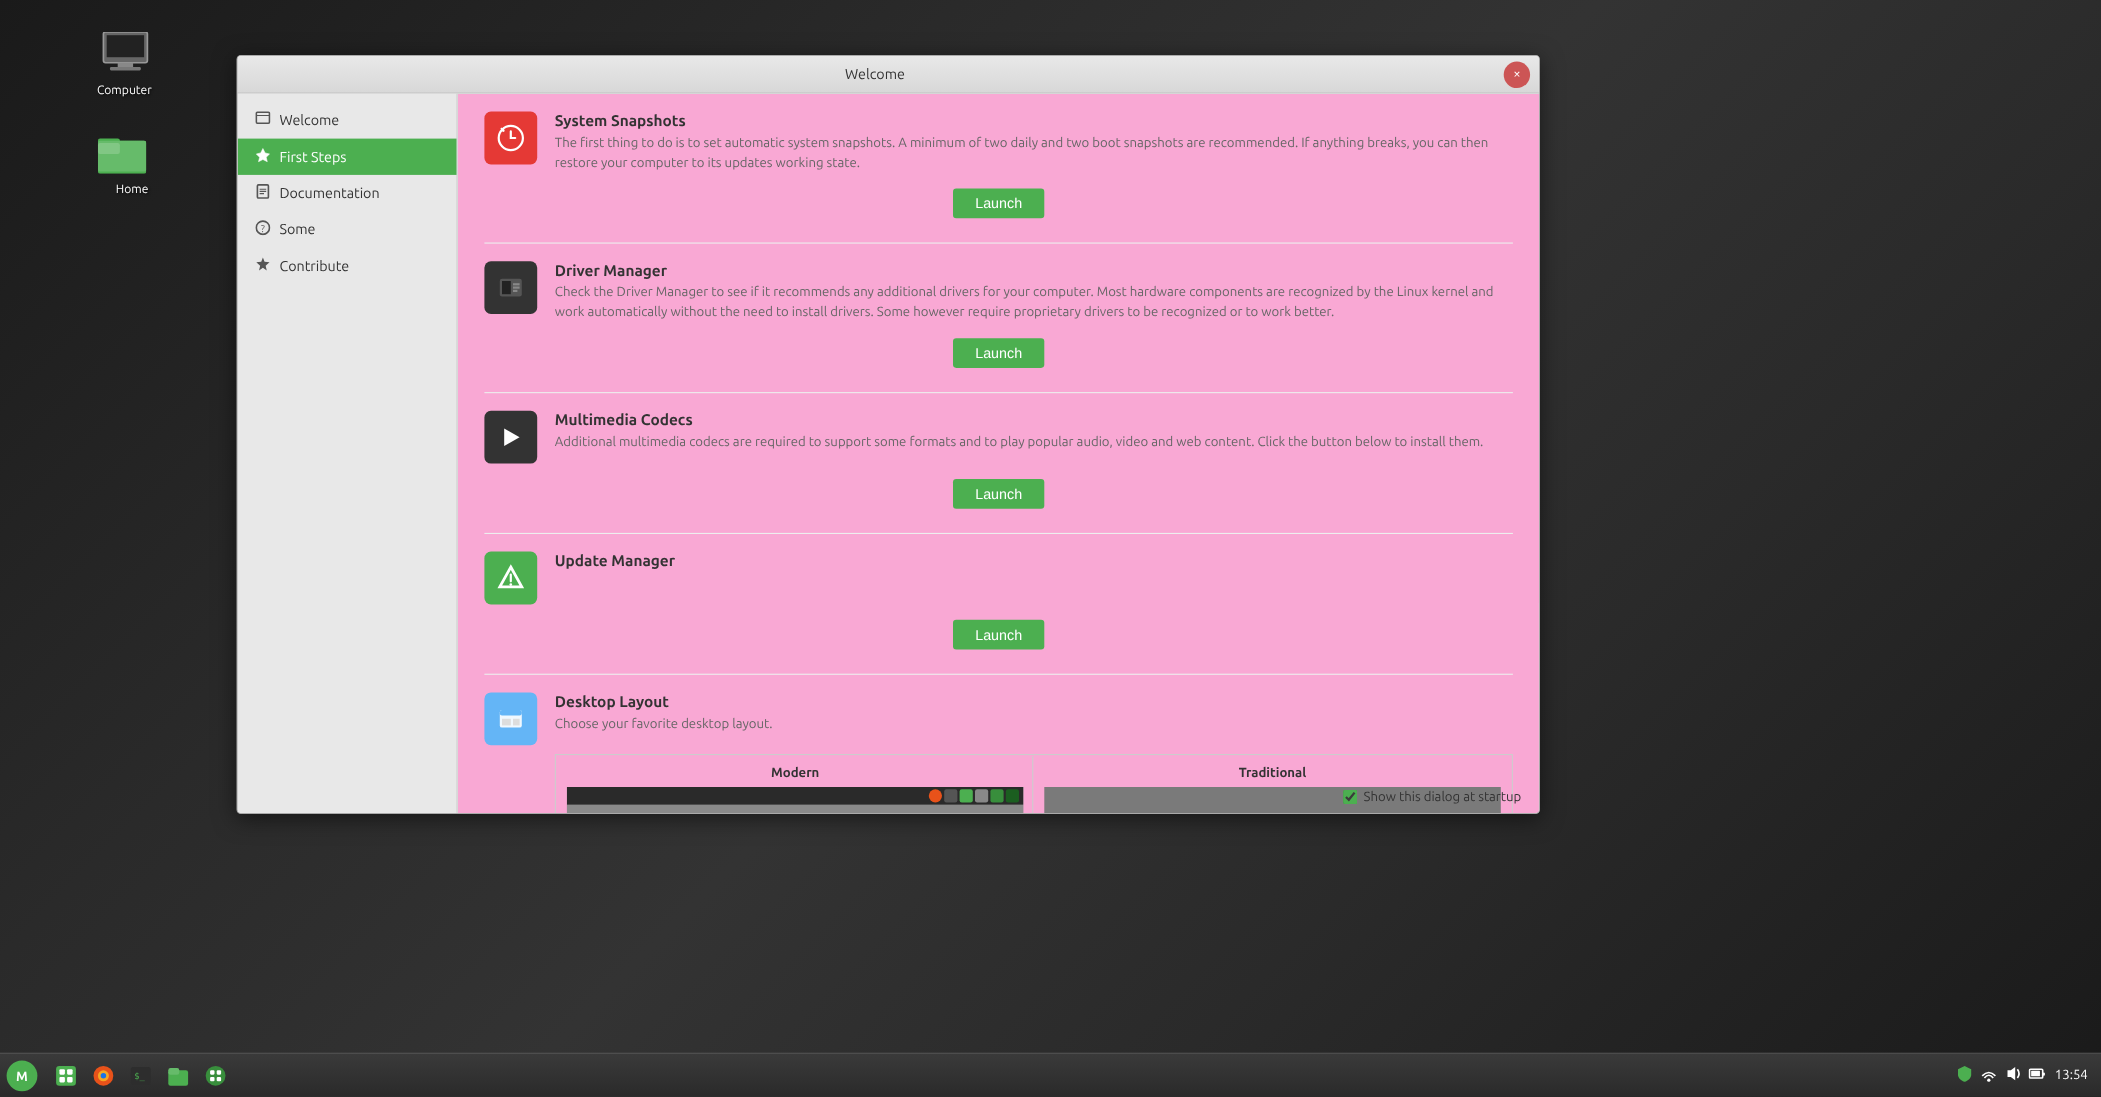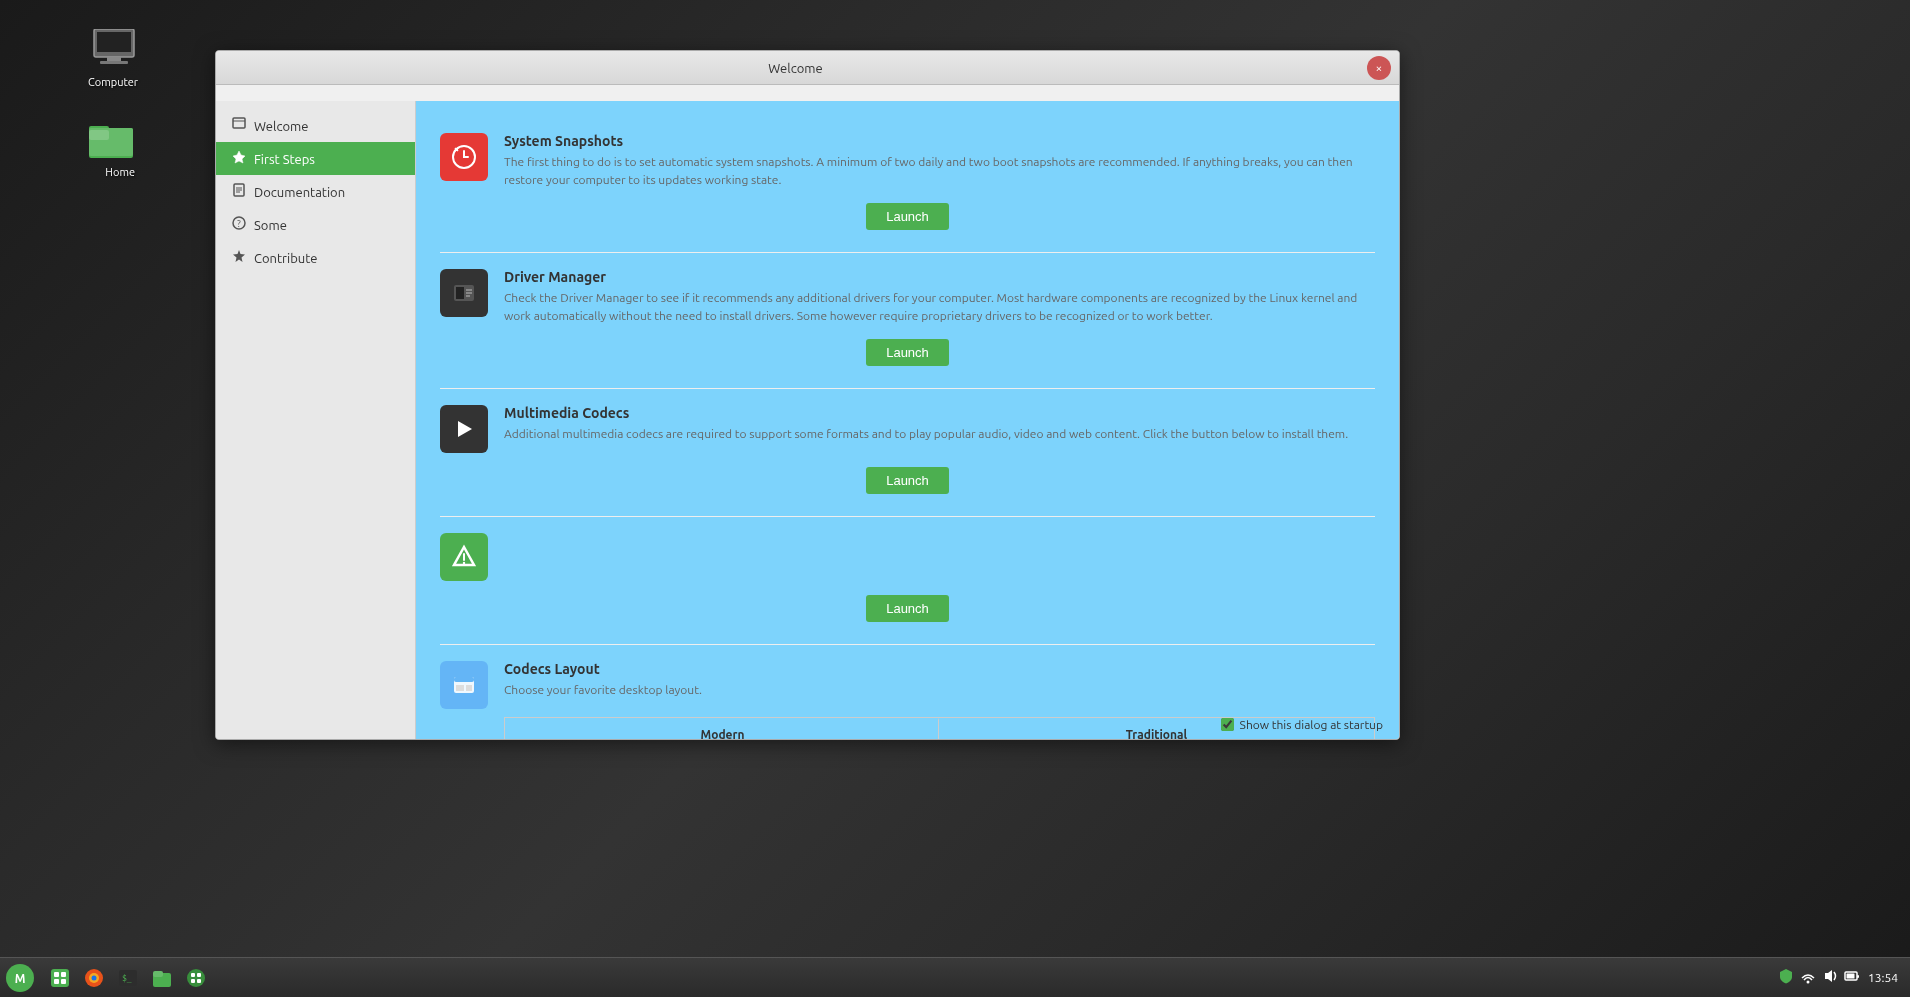--- a/index.html
+++ b/index.html
@@ -121,21 +121,20 @@
       left: 215px;
       width: 1185px;
       height: 690px;
       background: #f0f0f0;
       border: 1px solid #aaa;
       border-radius: 4px;
       box-shadow: 0 4px 20px rgba(0,0,0,0.5);
       display: flex;
       flex-direction: column;
       overflow: hidden;
-      gap: 16px;
     }
 
     
     .window-titlebar {
       height: 34px;
       background: linear-gradient(to bottom, #e8e8e8, #d8d8d8);
       display: flex;
       align-items: center;
       padding: 0 8px;
       border-bottom: 1px solid #bbb;
@@ -189,23 +188,23 @@
     .sidebar-item.active {
       background: #4caf50;
       color: white;
     }
     .sidebar-item.active .sidebar-icon { color: white; }
     .sidebar-icon { font-size: 14px; color: #555; }
 
     
     .main-content {
       flex: 1;
-      background: #7dd3fc;
+      background: #f9a8d4;
       overflow-y: auto;
-      padding: 32px 24px;
+      padding: 16px 24px;
     }
 
     
     .section-item {
       display: flex;
       flex-direction: column;
       margin-bottom: 16px;
       padding-bottom: 16px;
       border-bottom: 1px solid #eee;
     }
@@ -470,37 +469,38 @@
         <div class="section-item">
           <div class="section-header">
             <div class="section-icon section-icon-update">
               <svg width="28" height="28" viewBox="0 0 28 28">
                 <polygon points="14,4 24,22 4,22" fill="none" stroke="white" stroke-width="2.5"></polygon>
                 <line x1="14" y1="11" x2="14" y2="17" stroke="white" stroke-width="2" stroke-linecap="round"></line>
                 <circle cx="14" cy="20" r="1.2" fill="white"></circle>
               </svg>
             </div>
             <div class="section-text">
+              <div class="section-title">Update Manager</div>
             </div>
           </div>
           <button class="launch-btn">Launch</button>
         </div>
 
         <div class="section-item">
           <div class="section-header">
             <div class="section-icon section-icon-desktop">
               <svg width="28" height="28" viewBox="0 0 28 28">
                 <rect x="4" y="6" width="20" height="16" rx="2" fill="white" opacity="0.9"></rect>
                 <rect x="4" y="6" width="20" height="5" rx="2" fill="#64b5f6"></rect>
                 <rect x="6" y="14" width="8" height="6" fill="#ddd"></rect>
                 <rect x="16" y="14" width="6" height="6" fill="#ddd"></rect>
               </svg>
             </div>
             <div class="section-text">
-              <div class="section-title">Codecs Layout</div>
+              <div class="section-title">Desktop Layout</div>
               <div class="section-description">Choose your favorite desktop layout.</div>
             </div>
           </div>
 
           <div class="desktop-layout-options">
             <div class="layout-option">
               <div class="layout-option-title">Modern</div>
               <div class="layout-preview layout-preview-modern">
                 <div class="modern-taskbar">
                   <div class="modern-app-icon" style="background:#e8521a; border-radius:50%;"></div>

